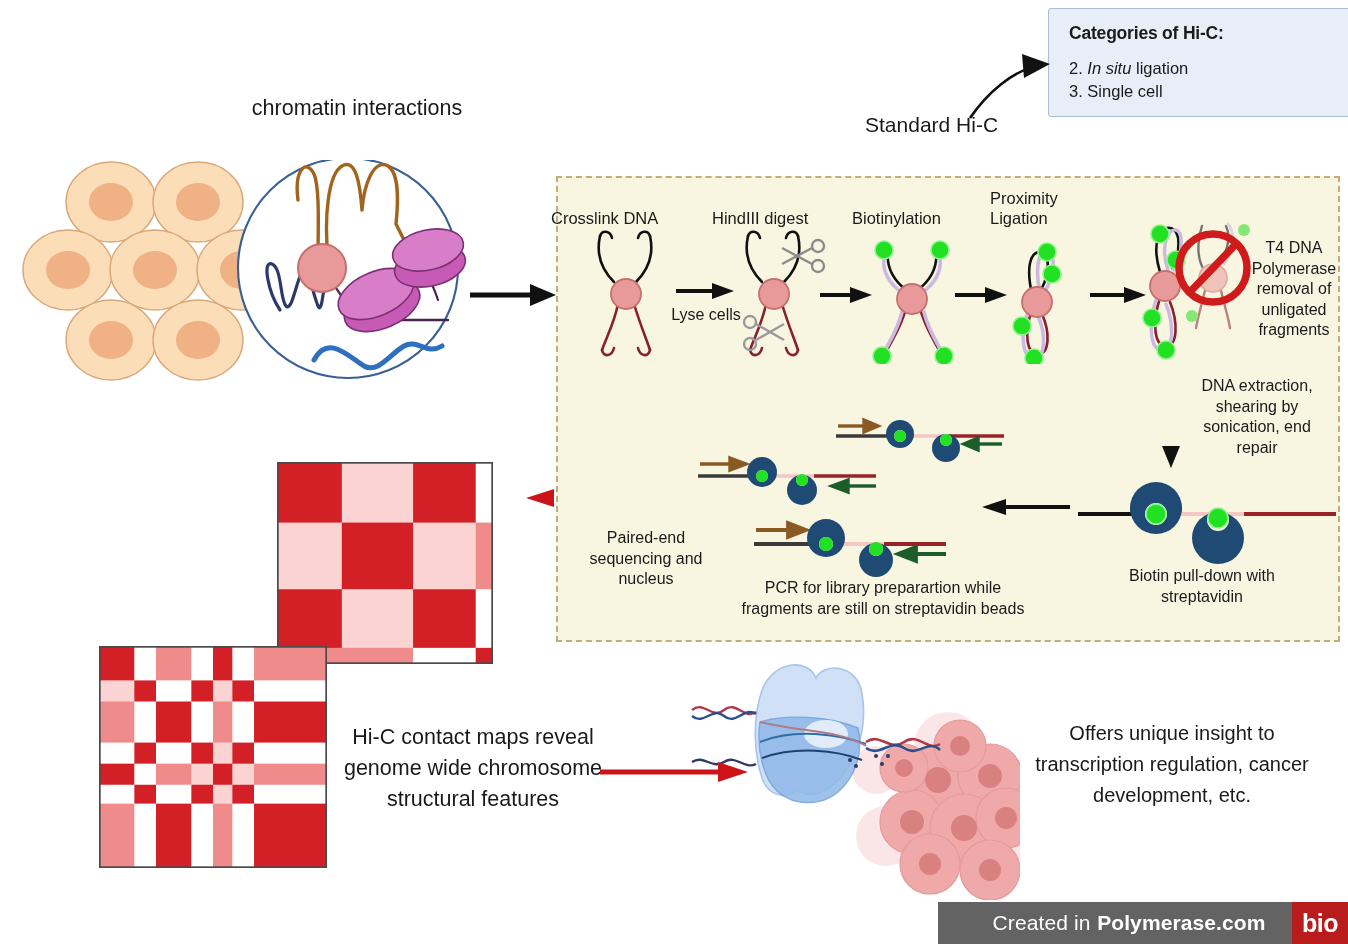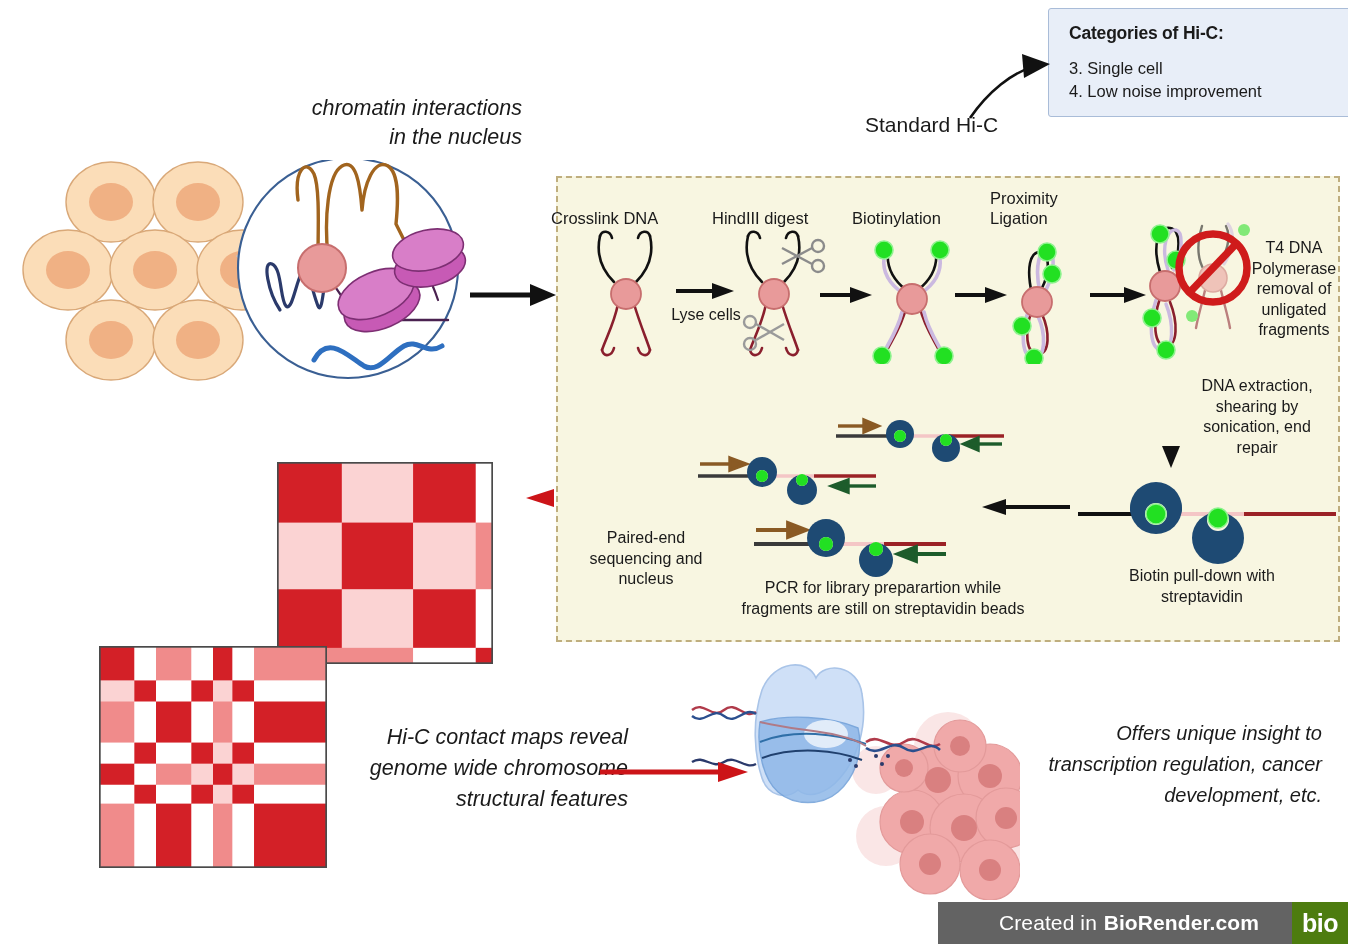--- a/index.html
+++ b/index.html
@@ -1,20 +1,20 @@
 <!DOCTYPE html>
 <html><head>
 <meta charset="utf-8">
 <title>Hi-C Workflow Diagram</title>
 <style>
   html,body{margin:0;padding:0;background:#fff;}
   body{width:1348px;height:944px;position:relative;overflow:hidden;
        font-family:"Liberation Sans","DejaVu Sans",sans-serif;color:#1a1a1a;}
   .abs{position:absolute;}
-  .ctr{text-align:right;font-style:italic;}
+  .ctr{text-align:center;}
 
   
   #legend-box{left:1048px;top:8px;width:312px;box-sizing:border-box;
     background:#e8eef8;border:1.6px solid #a9bcd8;border-radius:3px;
     padding:14px 24px 14px 20px;}
   #legend-title{font-size:17.5px;font-weight:bold;margin-bottom:13px;letter-spacing:-.2px;}
   .legend-line{font-size:16.5px;line-height:22.5px;white-space:nowrap;}
   .legend-line i{font-style:italic;}
 
   
@@ -27,21 +27,21 @@
   #workflow-panel{left:556px;top:176px;width:784px;height:466px;box-sizing:border-box;
     background:#f8f6e1;border:2.5px dashed #bfae7e;}
   .step-label{position:absolute;font-size:16.5px;line-height:20px;text-align:left;}
   .note{position:absolute;font-size:16px;line-height:20.5px;text-align:center;}
 
   
   #footer{left:938px;top:902px;width:410px;height:42px;display:flex;align-items:stretch;}
   #footer-text{flex:1;background:#636363;color:#fff;display:flex;align-items:center;
      justify-content:center;font-size:21px;letter-spacing:.1px;gap:.32em;padding-left:28px;}
   #footer-text b{font-weight:bold;}
-  #footer-logo{width:56px;background:#4d7c0f;color:#fff;display:flex;align-items:center;
+  #footer-logo{width:56px;background:#b91c1c;color:#fff;display:flex;align-items:center;
      justify-content:center;font-size:25px;font-weight:bold;letter-spacing:-.5px;}
 </style>
 </head>
 <body>
 
 <svg class="abs" style="left:18px;top:160px;" width="500" height="260" viewBox="0 0 500 260">
   <g>
     <g fill="#fbddb8" stroke="#d9a878" stroke-width="1.4">
       <ellipse cx="93" cy="42" rx="45" ry="40"></ellipse>
       <ellipse cx="180" cy="42" rx="45" ry="40"></ellipse>
@@ -85,32 +85,31 @@
   </g>
 </svg>
 
 <svg class="abs" style="left:470px;top:280px;" width="90" height="30" viewBox="0 0 90 30">
   <line x1="0" y1="15" x2="64" y2="15" stroke="#111" stroke-width="5"></line>
   <path d="M60,4 L86,15 L60,26 Z" fill="#111"></path>
 </svg>
 
 <div class="abs ctr" id="nucleus-title">
   <div>chromatin interactions</div>
-  <div>in the nucleus</div>
 </div>
 
 <div class="abs" id="legend-box">
   <div id="legend-title">Categories of Hi-C:</div>
   <div class="legend-line">
+    <span>2.</span>
+    <i>In situ</i><span> ligation</span>
+  </div>
+  <div class="legend-line">
     <span>3.</span>
     <span>Single cell</span>
-  </div>
-  <div class="legend-line">
-    <span>4.</span>
-    <span>Low noise improvement</span>
   </div>
 </div>
 
 <div class="abs" id="standard-hic-label">Standard Hi-C</div>
 
 <svg class="abs" style="left:960px;top:52px;" width="100" height="70" viewBox="0 0 100 70">
   <path d="M10,66 C28,40 52,20 76,14" fill="none" stroke="#111" stroke-width="2.6"></path>
   <path d="M62,2 L90,12 L64,26 Z" fill="#111"></path>
 </svg>
 
@@ -477,16 +476,16 @@
 <svg class="abs" style="left:600px;top:760px;" width="150" height="24" viewBox="0 0 150 24">
   <line x1="0" y1="12" x2="124" y2="12" stroke="#cc1418" stroke-width="5"></line>
   <path d="M118,2 L148,12 L118,22 Z" fill="#cc1418"></path>
 </svg>
 
 <div class="abs ctr" id="insight-caption">Offers unique insight to transcription regulation, cancer development, etc.</div>
 
 <div class="abs" id="footer">
   <div id="footer-text">
     <span>Created in</span>
-    <b>BioRender.com</b>
+    <b>Polymerase.com</b>
   </div>
   <div id="footer-logo">bio</div>
 </div>
 
 </body></html>

